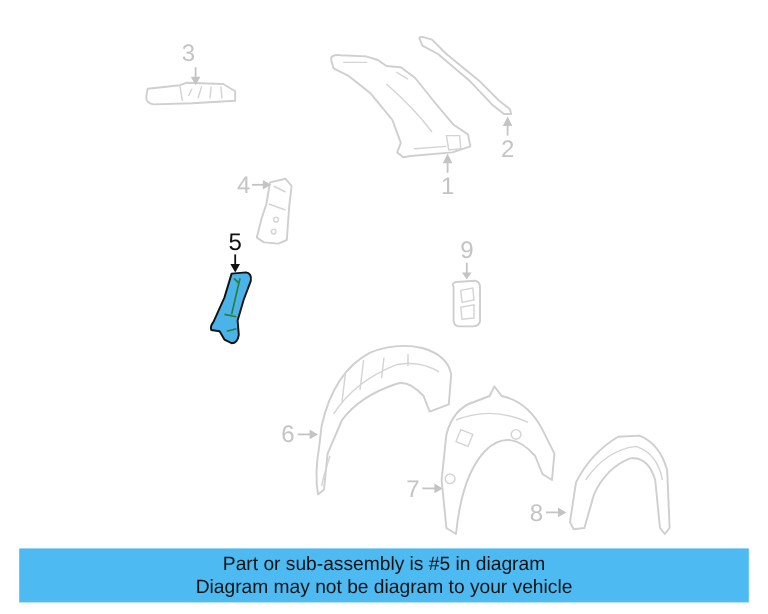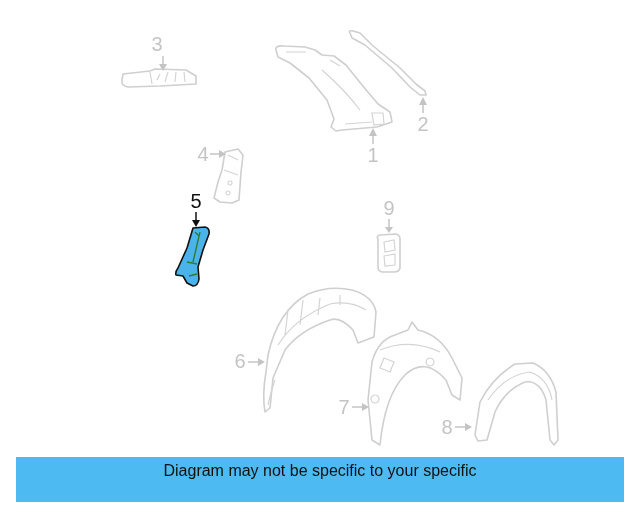--- a/index.html
+++ b/index.html
@@ -91,14 +91,15 @@
   <g>
     <path class="ghost" d="M475,435 L480,402 Q492,378 515,364 L533,363 Q550,370 556,392 L558,440 L554,445 L550,440 L546,400 Q540,380 525,382 Q505,390 495,412 L487,440 L478,441 Z"></path>
     <path class="ghost-line" d="M488,400 Q505,375 530,372 Q548,378 552,400"></path>
     <text class="lbl" x="447" y="434" text-anchor="middle">8</text>
     <line class="arrow" x1="455" y1="427" x2="467" y2="427"></line>
     <polygon class="arrowhead" points="465,423 465,431 472,427"></polygon>
   </g>
 </svg>
 
 <div id="banner">
-  <div>Diagram may not be specific to your specific</div>
+  <div>Part or sub-assembly is #5 in diagram</div>
+  <div>Diagram may not be diagram to your vehicle</div>
 </div>
 
 </body></html>

